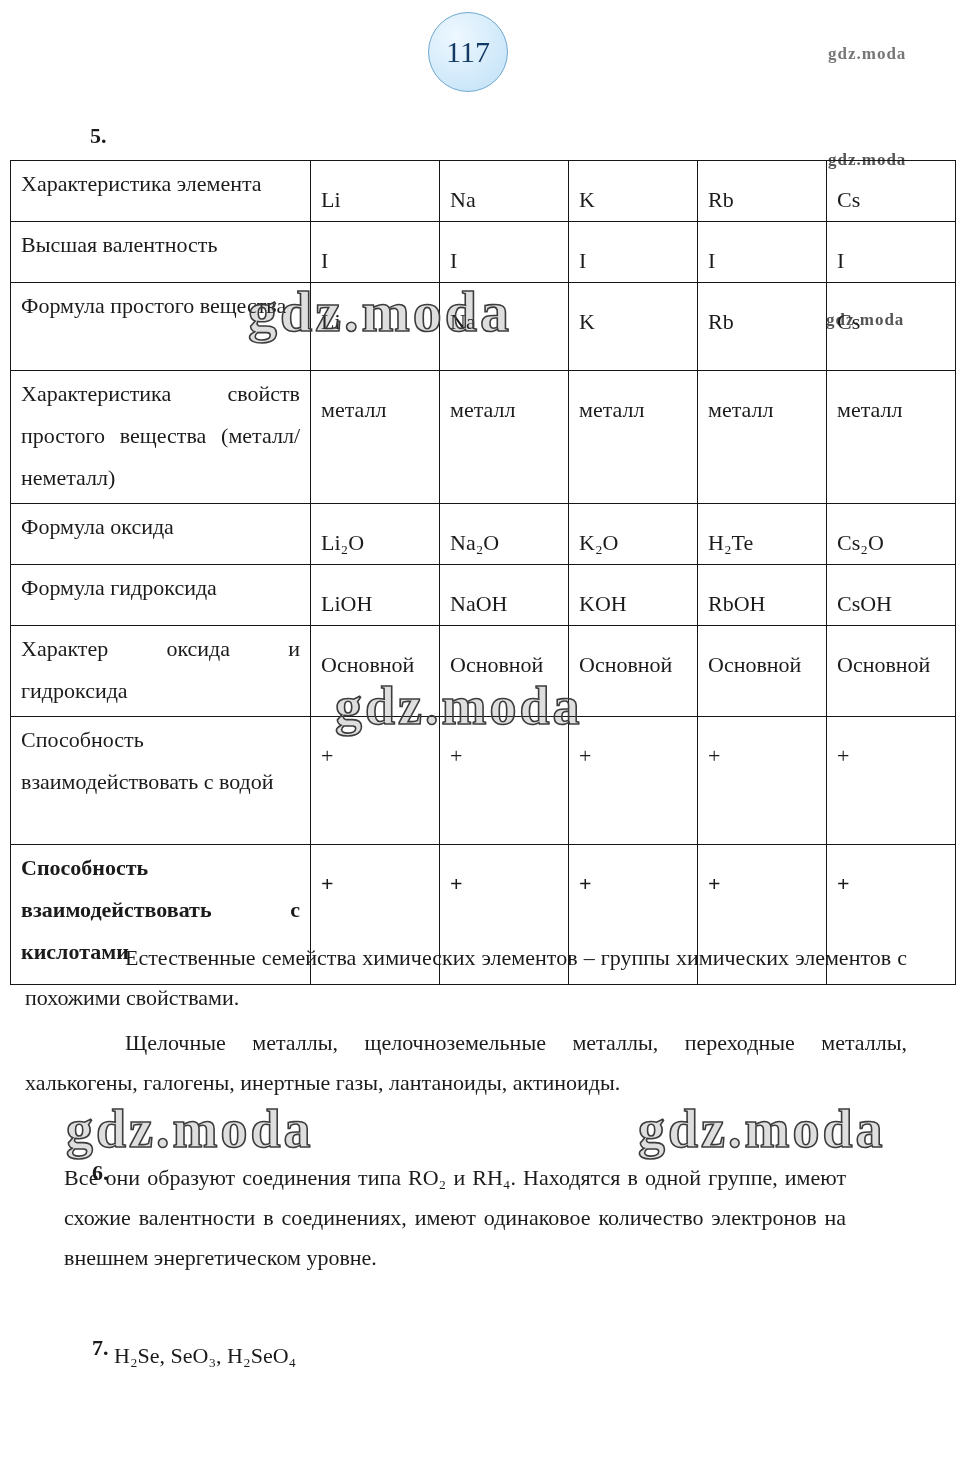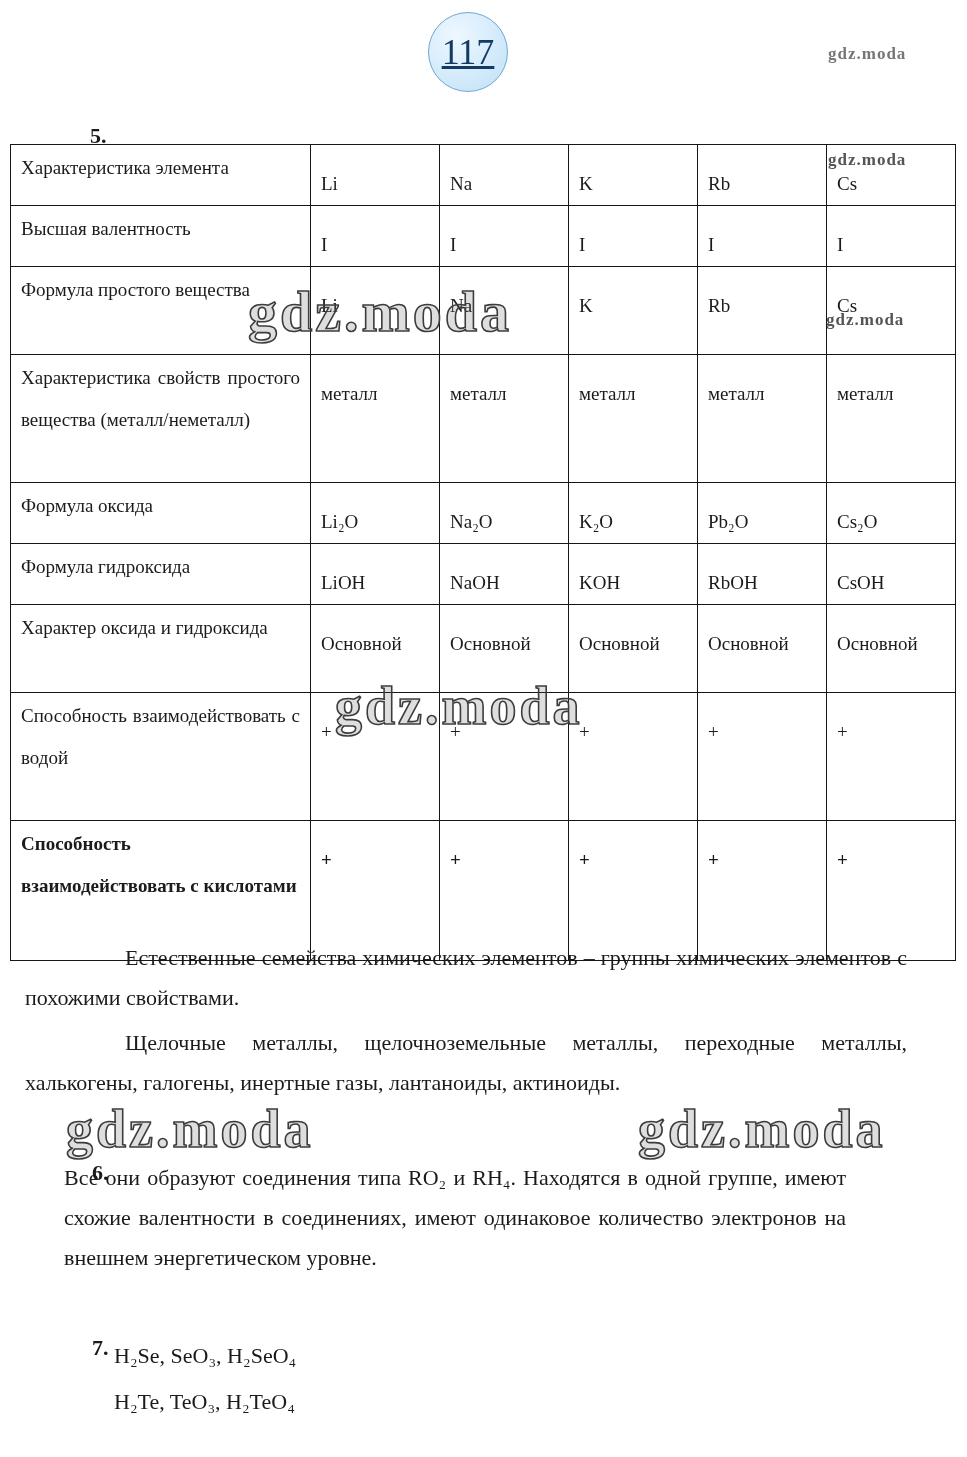--- a/index.html
+++ b/index.html
@@ -7,21 +7,21 @@
     position:relative; width:967px; height:1457px; background:#ffffff;
     font-family:"Liberation Serif", serif; color:#1b1b1b; overflow:hidden;
   }
 
   
   .circle {
     position:absolute; left:428px; top:12px; width:78px; height:78px;
     border-radius:50%; border:1.5px solid #6fa8d0;
     background:radial-gradient(circle at 35% 30%, #eef8ff, #bfe0f7);
     display:flex; align-items:center; justify-content:center;
-    font-size:36px; color:#123a63;text-decoration:underline;
+    font-size:30px; color:#123a63;
   }
 
   
   .wm-sm {
     position:absolute; font-family:"Liberation Serif", serif;
     font-weight:bold; font-size:17px; letter-spacing:1px; color:#555;
   }
   .wm-top { color:#777; }
   .wm-big {
     position:absolute; font-family:"Liberation Serif", serif; font-weight:bold;
@@ -31,22 +31,22 @@
   .wm-row3 { left:248px; top:278px; font-size:58px; }
   .wm-row8 { left:335px; top:675px; font-size:54px; }
   .wm-bot-left  { left:66px;  top:1098px; font-size:54px; }
   .wm-bot-right { left:638px; top:1098px; font-size:54px; }
 
   .q-label { position:absolute; font-weight:bold; font-size:22px; }
   .q5 { left:90px; top:123px; }
 
   
   table.chem {
-    position:absolute; left:10px; top:144px; width:945px;
-    border-collapse:collapse; table-layout:fixed; font-size:19px;
+    position:absolute; left:10px; top:160px; width:945px;
+    border-collapse:collapse; table-layout:fixed; font-size:22px;
   }
   .chem td {
     border:1.5px solid #161616; vertical-align:top;
     padding:4px 10px; overflow:hidden;
   }
   .chem td.lbl { line-height:42px; text-align:justify; padding-top:2px; }
   .chem td.val { line-height:34px; padding-top:22px; }
   tr.rh44  { height:44px; }
   tr.rh88  { height:88px; }
   tr.rh128 { height:128px; }
@@ -127,21 +127,21 @@
         <td class="val">металл</td>
         <td class="val">металл</td>
         <td class="val">металл</td>
         <td class="val">металл</td>
       </tr>
       <tr class="rh44">
         <td class="lbl">Формула оксида</td>
         <td class="val">Li₂O</td>
         <td class="val">Na₂O</td>
         <td class="val">K₂O</td>
-        <td class="val">Pb₂O</td>
+        <td class="val">H₂Te</td>
         <td class="val">Cs₂O</td>
       </tr>
       <tr class="rh44">
         <td class="lbl">Формула гидроксида</td>
         <td class="val">LiOH</td>
         <td class="val">NaOH</td>
         <td class="val">KOH</td>
         <td class="val">RbOH</td>
         <td class="val">CsOH</td>
       </tr>
@@ -178,16 +178,15 @@
   </div>
 
   <div class="q-item q6-block">
     <span class="q6-lab">6.</span>
     <div class="q6-text">Все они образуют соединения типа RO₂ и RH₄. Находятся в одной группе, имеют схожие валентности в соединениях, имеют одинаковое количество электронов на внешнем энергетическом уровне.</div>
   </div>
 
   <div class="q-item q7-block">
     <span class="q7-lab">7.</span>
     <div class="q7-line">H₂Se, SeO₃, H₂SeO₄</div>
-    <div class="q7-line">H₂Te, TeO₃, H₂TeO₄</div>
   </div>
 
 </div>
 
 </body></html>

